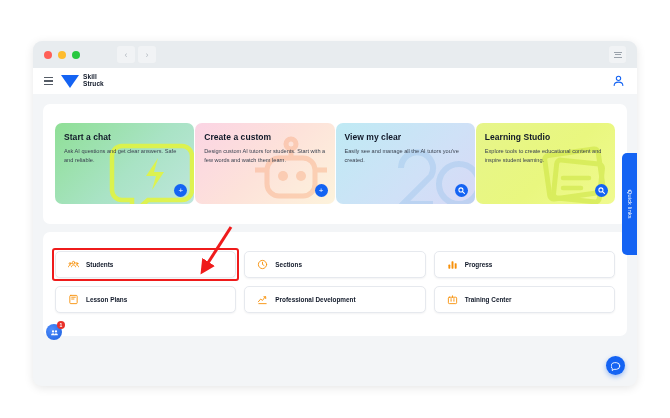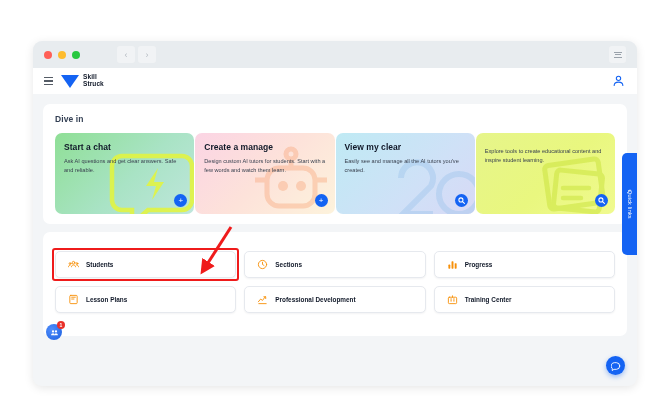--- a/index.html
+++ b/index.html
@@ -212,21 +212,20 @@
       <svg width="13" height="13" viewBox="0 0 24 24" fill="none" stroke="#1463f3" stroke-width="2" stroke-linecap="round" stroke-linejoin="round">
         <circle cx="12" cy="8" r="4"></circle>
         <path d="M4 21c0-4 3.6-6 8-6s8 2 8 6"></path>
       </svg>
     </span>
   </div>
 
   <div id="page-body">
 
     <div class="panel" id="dive-in-panel">
-      <div class="section-title">Dive in</div>
 
       <div id="dive-in-cards">
 
         <div class="dive-card" id="card-start-a-chat">
           <svg class="card-deco" width="92" height="80" viewBox="0 0 92 80">
             <path d="M14 12 h60 a10 10 0 0 1 10 10 v34 a10 10 0 0 1 -10 10 h-34 l-16 14 v-14 h-10 a10 10 0 0 1 -10 -10 v-34 a10 10 0 0 1 10 -10 z" fill="none" stroke="#e4f53a" stroke-width="4.5"></path>
             <path d="M50 24 l-12 18 h10 l-4 14 12 -18 h-10 z" fill="#e4f53a"></path>
           </svg>
           <h3>Start a chat</h3>
           <p>Ask AI questions and get clear answers. Safe and reliable.</p>
@@ -237,21 +236,21 @@
 
         <div class="dive-card" id="card-create-a-tutor">
           <svg class="card-deco" width="100" height="78" viewBox="0 0 100 78" style="opacity:.35">
             <rect x="26" y="22" width="48" height="38" rx="12" fill="none" stroke="#f59b6a" stroke-width="5"></rect>
             <circle cx="42" cy="40" r="5" fill="#f59b6a"></circle>
             <circle cx="60" cy="40" r="5" fill="#f59b6a"></circle>
             <path d="M50 22 v-10" stroke="#f59b6a" stroke-width="5"></path>
             <circle cx="50" cy="8" r="5" fill="none" stroke="#f59b6a" stroke-width="5"></circle>
             <path d="M14 34 h10 M76 34 h10" stroke="#f59b6a" stroke-width="5"></path>
           </svg>
-          <h3>Create a manage</h3>
+          <h3>Create a custom</h3>
           <p>Design custom AI tutors for students. Start with a few words and watch them learn.</p>
           <div class="card-action">
             <span>+</span>
           </div>
         </div>
 
         <div class="dive-card" id="card-view-my-tutors">
           <svg class="card-deco" width="96" height="76" viewBox="0 0 96 76" style="opacity:.45">
             <path d="M16 30 a16 16 0 1 1 30 8 l-28 28 h30" fill="none" stroke="#9fc6ec" stroke-width="6"></path>
             <circle cx="74" cy="46" r="20" fill="none" stroke="#9fc6ec" stroke-width="6"></circle>
@@ -265,20 +264,21 @@
             </svg>
           </div>
         </div>
 
         <div class="dive-card" id="card-learning-studio">
           <svg class="card-deco" width="92" height="76" viewBox="0 0 92 76" style="opacity:.55">
             <rect x="18" y="14" width="54" height="44" rx="4" fill="none" stroke="#cbe33f" stroke-width="5" transform="rotate(-8 45 36)"></rect>
             <rect x="26" y="24" width="46" height="38" rx="4" fill="none" stroke="#cbe33f" stroke-width="5" transform="rotate(6 49 43)"></rect>
             <path d="M34 40 h26 M34 50 h18" stroke="#cbe33f" stroke-width="4.5" stroke-linecap="round"></path>
           </svg>
+          <h3>Learning Studio</h3>
           <p>Explore tools to create educational content and inspire student learning.</p>
           <div class="card-action">
             <svg width="7" height="7" viewBox="0 0 24 24" fill="none" stroke="#fff" stroke-width="3.5" stroke-linecap="round">
               <circle cx="10" cy="10" r="7"></circle>
                 <path d="M15.5 15.5 L22 22"></path>
             </svg>
           </div>
         </div>
 
       </div>

